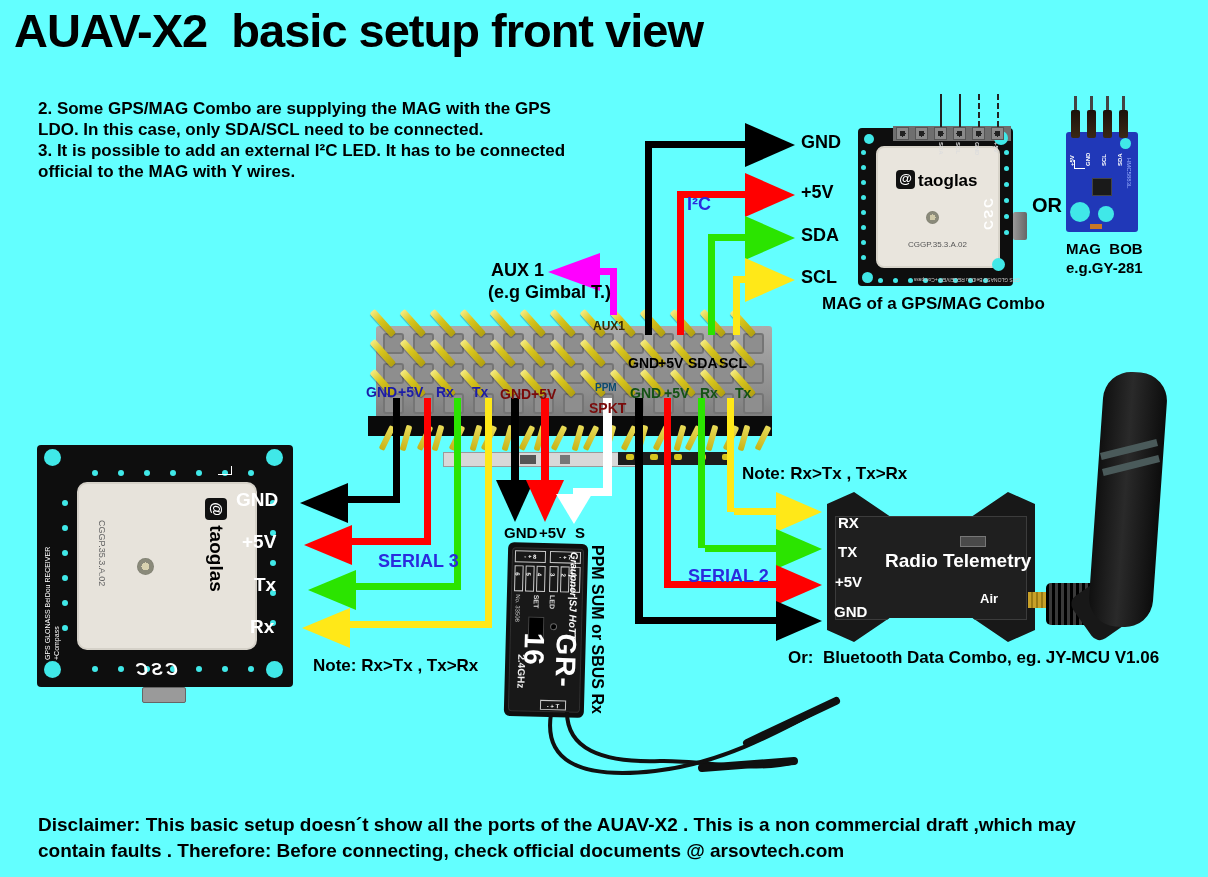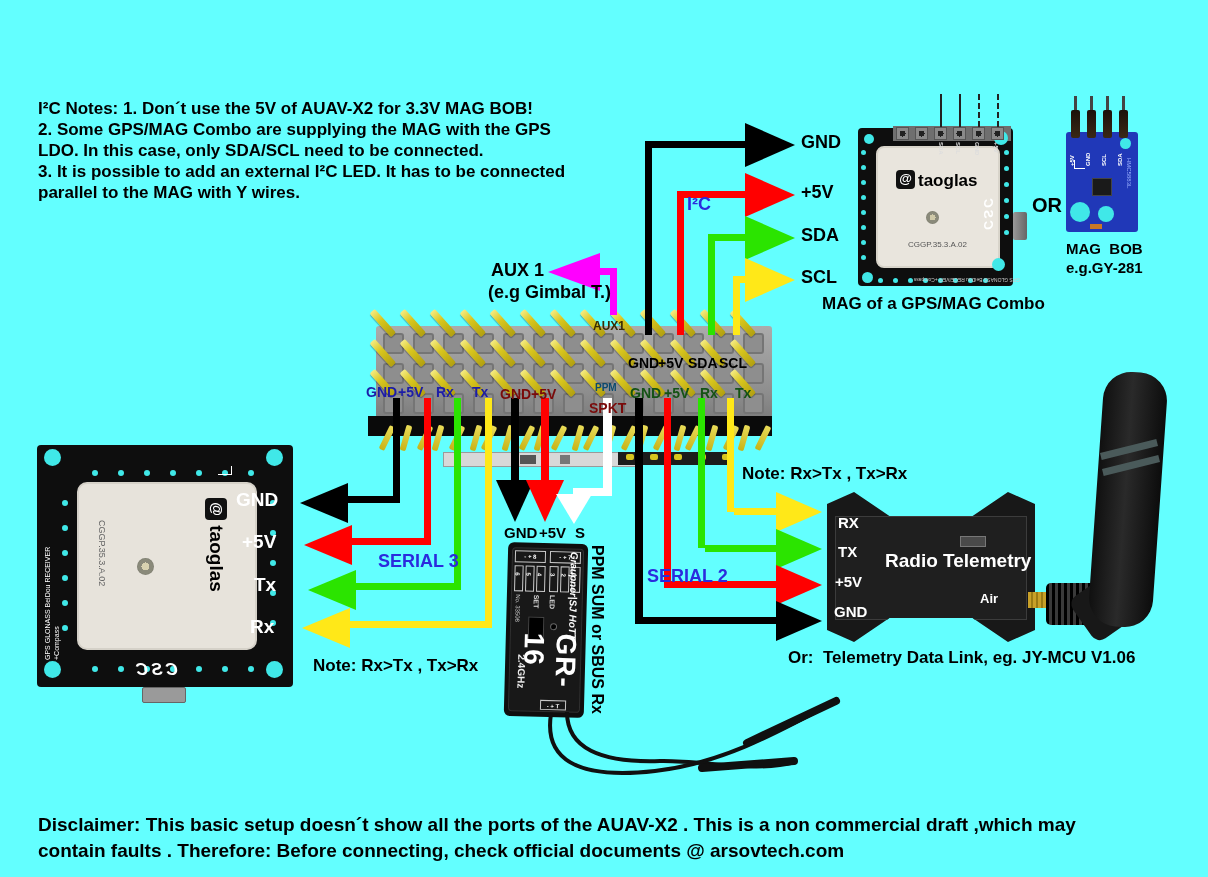--- a/index.html
+++ b/index.html
@@ -16,27 +16,27 @@
   .board{position:absolute;background:#0e0e0e;border-radius:4px;z-index:1;}
   .tr-right{border-top:20px solid transparent;border-bottom:20px solid transparent;}
   .tr-left{border-top:20px solid transparent;border-bottom:20px solid transparent;}
   .chbox{position:absolute;border:1px solid #c8c8c8;color:#fff;font-size:6px;text-align:center;line-height:10px;}
 </style>
 </head>
 <body>
 
 <div id="stage">
 
+  <div class="lbl" style="left:14px;top:4px;font-size:47px;letter-spacing:-1px;">AUAV-X2  basic setup front view</div>
 
   <div class="abs" style="left:38px;top:98px;font-size:17px;line-height:21px;">
-    <div>I²C Notes: 1. Don´t use the 5V of AUAV-X2 for 3.3V MAG BOB!</div>
     <div>2. Some GPS/MAG Combo are supplying the MAG with the GPS</div>
     <div>LDO. In this case, only SDA/SCL need to be connected.</div>
     <div>3. It is possible to add an external I²C LED. It has to be connected</div>
-    <div>parallel to the MAG with Y wires.</div>
+    <div>official to the MAG with Y wires.</div>
   </div>
 
   <div class="lbl" style="left:687px;top:194px;font-size:18px;color:#2B2BDD;">I²C</div>
 
   <div class="wire" style="left:645px;top:141px;width:7px;height:194px;background:#000;"></div>
   <div class="wire" style="left:645px;top:141px;width:102px;height:7px;background:#000;"></div>
   <div class="tri tr-right" style="left:745px;top:123px;border-top-width:22px;border-bottom-width:22px;border-left:50px solid #000;"></div>
   <div class="lbl" style="left:801px;top:132px;font-size:18px;">GND</div>
 
   <div class="wire" style="left:677px;top:191px;width:7px;height:144px;background:#FF0000;"></div>
@@ -220,42 +220,42 @@
   <div class="tri tr-right" style="left:776px;top:492px;border-left:46px solid #FFE818;"></div>
   <div class="wire" style="left:698px;top:398px;width:7px;height:150px;background:#2BE400;"></div>
   <div class="wire" style="left:705px;top:545px;width:71px;height:7px;background:#2BE400;"></div>
   <div class="tri tr-right" style="left:776px;top:529px;border-left:46px solid #2BE400;"></div>
   <div class="wire" style="left:664px;top:398px;width:7px;height:190px;background:#FF0000;"></div>
   <div class="wire" style="left:671px;top:581px;width:105px;height:7px;background:#FF0000;"></div>
   <div class="tri tr-right" style="left:776px;top:565px;border-left:46px solid #FF0000;"></div>
   <div class="wire" style="left:635px;top:398px;width:8px;height:226px;background:#000;"></div>
   <div class="wire" style="left:643px;top:617px;width:133px;height:7px;background:#000;"></div>
   <div class="tri tr-right" style="left:776px;top:601px;border-left:46px solid #000;"></div>
-  <div class="lbl" style="left:647px;top:566px;font-size:18px;color:#2B2BDD;">SERIAL 2</div>
+  <div class="lbl" style="left:688px;top:566px;font-size:18px;color:#2B2BDD;">SERIAL 2</div>
   <div class="lbl" style="left:742px;top:464px;font-size:17px;">Note: Rx&gt;Tx , Tx&gt;Rx</div>
 
   <div class="abs" style="left:827px;top:492px;width:208px;height:150px;background:#181818;z-index:2;
               clip-path:polygon(0% 8%,13% 0%,30% 16%,70% 16%,87% 0%,100% 8%,100% 92%,87% 100%,70% 84%,30% 84%,13% 100%,0% 92%);">
     <div class="abs" style="left:8px;top:24px;width:192px;height:104px;background:#1f1f1f;border:1px solid #3c3c3c;"></div>
     <div class="abs" style="left:133px;top:44px;width:26px;height:11px;background:#4a4a4a;border:1px solid #777;"></div>
     <div class="lbl" style="left:11px;top:22px;font-size:15px;color:#fff;">RX</div>
     <div class="lbl" style="left:11px;top:51px;font-size:15px;color:#fff;">TX</div>
     <div class="lbl" style="left:8px;top:81px;font-size:15px;color:#fff;">+5V</div>
     <div class="lbl" style="left:7px;top:111px;font-size:15px;color:#fff;">GND</div>
     <div class="lbl" style="left:58px;top:58px;font-size:19px;color:#fff;">Radio Telemetry</div>
     <div class="lbl" style="left:153px;top:100px;font-size:13px;color:#fff;">Air</div>
   </div>
 
   <div class="abs" style="left:1028px;top:592px;width:20px;height:16px;background:repeating-linear-gradient(90deg,#C8A028 0 3px,#9a7a14 3px 5px);z-index:2;"></div>
   <div class="abs" style="left:1046px;top:583px;width:56px;height:42px;border-radius:5px;background:repeating-linear-gradient(90deg,#000 0 3px,#3a3a3a 3px 6px);z-index:2;"></div>
   <div class="abs" style="left:1078px;top:583px;width:48px;height:52px;background:#181818;border-radius:10px;transform:rotate(-35deg);z-index:2;"></div>
   <div class="abs" style="left:1096px;top:372px;width:64px;height:255px;background:linear-gradient(90deg,#101010,#2a2a2a 45%,#0c0c0c);border-radius:28px;transform:rotate(4deg);z-index:2;"></div>
   <div class="abs" style="left:1100px;top:446px;width:58px;height:7px;background:#4a5a5a;transform:rotate(-14deg);z-index:3;"></div>
   <div class="abs" style="left:1102px;top:462px;width:58px;height:7px;background:#4a5a5a;transform:rotate(-14deg);z-index:3;"></div>
-  <div class="lbl" style="left:788px;top:648px;font-size:17px;">Or:  Telemetry Data Link, eg. JY-MCU V1.06</div>
+  <div class="lbl" style="left:788px;top:648px;font-size:17px;">Or:  Bluetooth Data Combo, eg. JY-MCU V1.06</div>
 
   <div class="lbl" style="left:38px;top:814px;font-size:19px;">Disclaimer: This basic setup doesn´t show all the ports of the AUAV-X2 . This is a non commercial draft ,which may</div>
   <div class="lbl" style="left:38px;top:840px;font-size:19px;">contain faults . Therefore: Before connecting, check official documents @ arsovtech.com</div>
 
 <div style="position: absolute; left: 383px; top: 333px; width: 21px; height: 21px; background: rgb(142, 142, 142); border: 2px solid rgb(117, 117, 117); border-radius: 3px; z-index: 1;"></div>
     <div style="position: absolute; left: 413px; top: 333px; width: 21px; height: 21px; background: rgb(142, 142, 142); border: 2px solid rgb(117, 117, 117); border-radius: 3px; z-index: 1;"></div>
     <div style="position: absolute; left: 443px; top: 333px; width: 21px; height: 21px; background: rgb(142, 142, 142); border: 2px solid rgb(117, 117, 117); border-radius: 3px; z-index: 1;"></div>
     <div style="position: absolute; left: 473px; top: 333px; width: 21px; height: 21px; background: rgb(142, 142, 142); border: 2px solid rgb(117, 117, 117); border-radius: 3px; z-index: 1;"></div>
     <div style="position: absolute; left: 503px; top: 333px; width: 21px; height: 21px; background: rgb(142, 142, 142); border: 2px solid rgb(117, 117, 117); border-radius: 3px; z-index: 1;"></div>
     <div style="position: absolute; left: 533px; top: 333px; width: 21px; height: 21px; background: rgb(142, 142, 142); border: 2px solid rgb(117, 117, 117); border-radius: 3px; z-index: 1;"></div>

